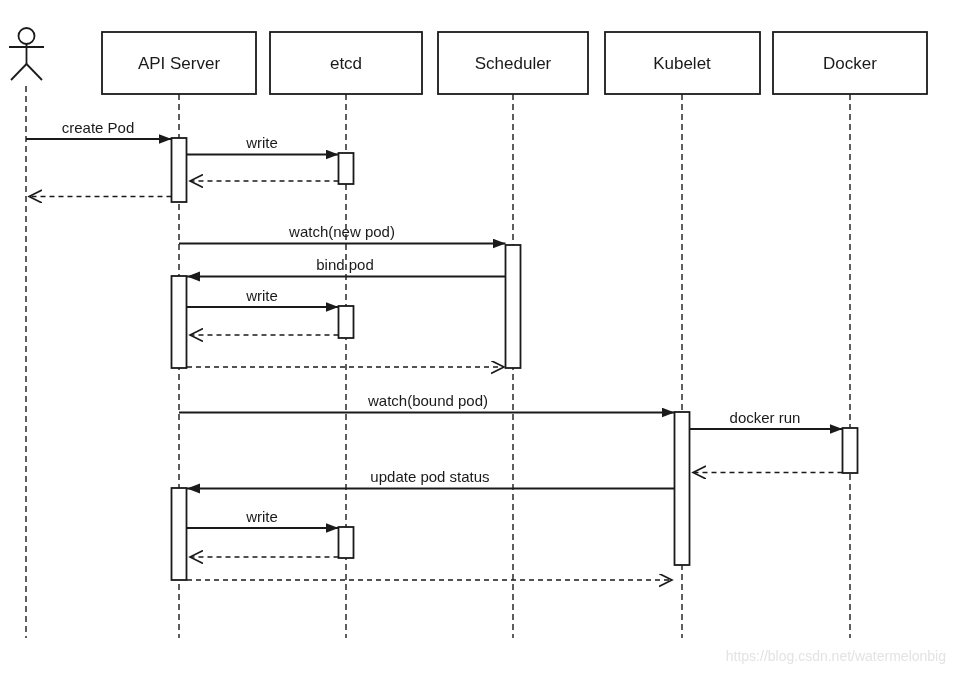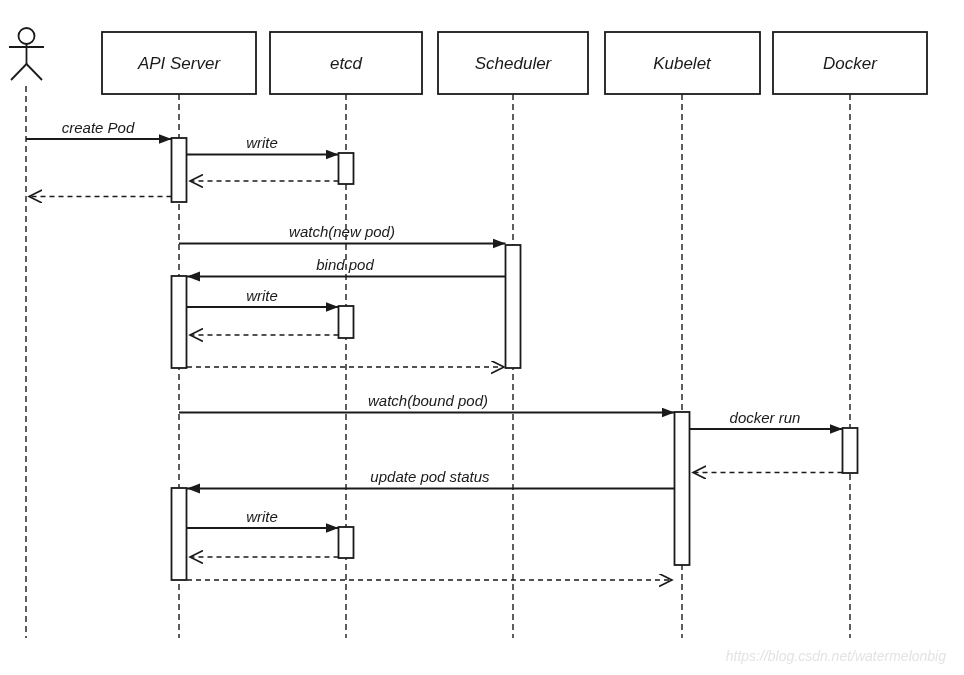--- a/index.html
+++ b/index.html
@@ -7,21 +7,20 @@
     --background: #ffffff;
     --watermark: #e3e3e3;
   }
   html, body { margin: 0; padding: 0; background: #fff; }
   .stage {
     position: relative;
     width: 884px;
     height: 675px;
     background: var(--background);
     font-family: "Liberation Sans", sans-serif;
-    font-style: italic;
   }
   svg { display: block; }
 
   .box rect {
     fill: var(--background);
     stroke: var(--line);
     stroke-width: 1.8;
   }
   .box text {
     fill: var(--line);

